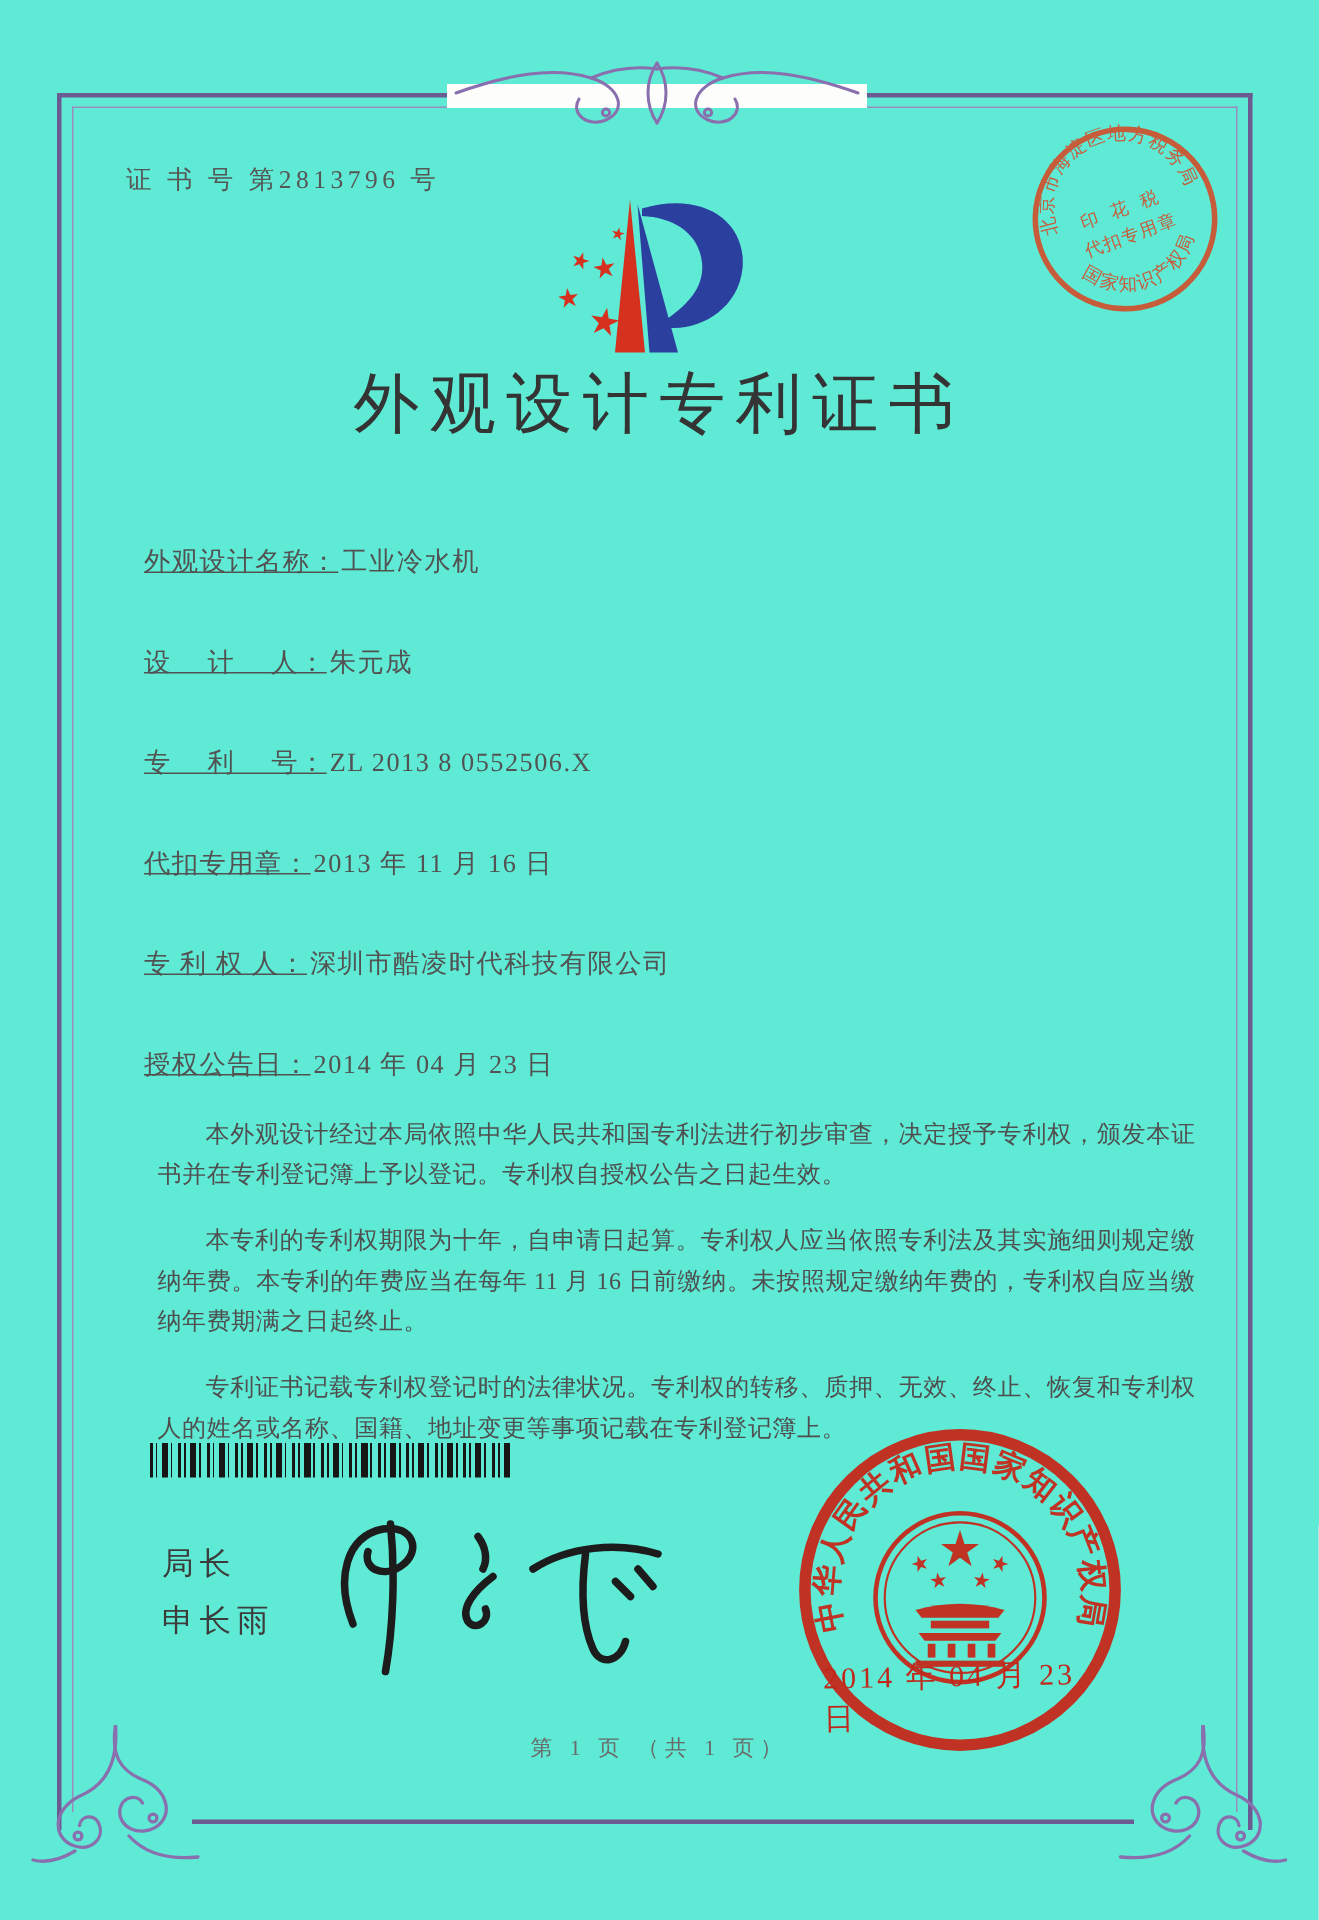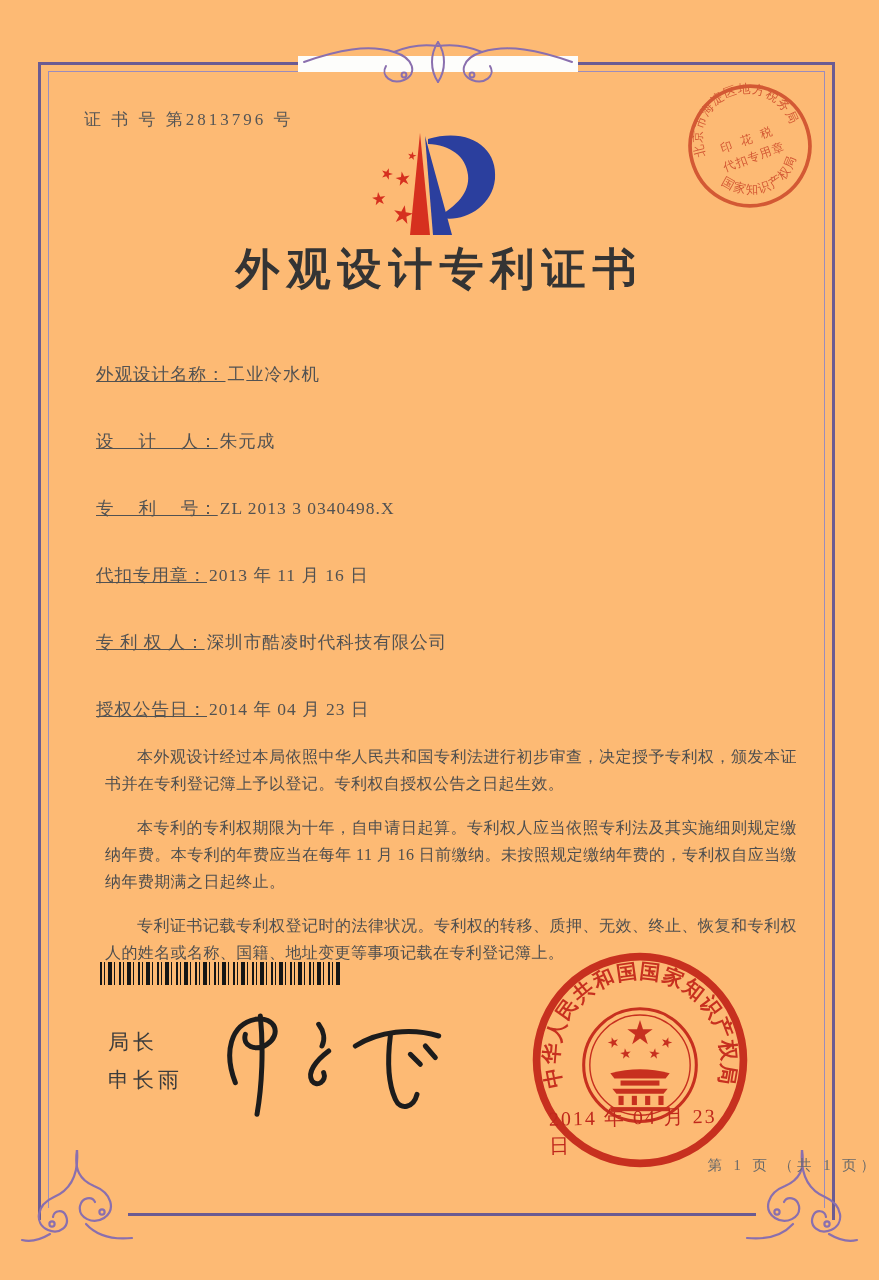--- a/index.html
+++ b/index.html
@@ -1,38 +1,38 @@
 <!DOCTYPE html>
 <html><head>
 <meta charset="utf-8">
 <style>
   html,body{margin:0;padding:0;background:#e9e9e9;}
   .page{
     position:relative;width:879px;height:1280px;margin:0 auto;
-    background:#fdba74;overflow:hidden;
+    background:#5eead4;overflow:hidden;
     font-family:"Liberation Serif","DejaVu Serif",serif;color:#4f4f4f;
   }
   
   .frame-outer{
     position:absolute;left:38px;top:62px;right:44px;bottom:60px;
     border-top:3px solid #6b5b92;border-left:3px solid #6b5b92;border-right:3px solid #6b5b92;
   }
   .frame-inner{
     position:absolute;left:48px;top:71px;right:54px;bottom:72px;
     border-top:1px solid #9b8cbc;border-left:1px solid #9b8cbc;border-right:1px solid #9b8cbc;
   }
   .bottom-line{position:absolute;left:128px;top:1213px;width:628px;height:3px;background:#6b5b92;}
   .ornament{position:absolute;pointer-events:none;}
   .ornament svg{display:block;}
   
   .cert-no{position:absolute;left:84px;top:108px;font-size:17px;letter-spacing:3px;color:#565656;}
   .logo{position:absolute;left:372px;top:127px;width:135px;height:114px;}
   .title{
     position:absolute;left:0;right:0;top:240px;text-align:center;
-    font-size:44px;font-weight:700;letter-spacing:7px;color:#343434;
+    font-size:44px;font-weight:400;letter-spacing:7px;color:#343434;
   }
   
   .fields{position:absolute;left:96px;top:362px;right:90px;}
   .field{position:absolute;left:0;font-size:17.5px;letter-spacing:1px;color:#525252;white-space:nowrap;}
   .field .lab{margin-right:2px;text-decoration:underline;}
   .f0{top:0;} .f1{top:67px;} .f2{top:134px;} .f3{top:201px;} .f4{top:268px;} .f5{top:335px;}
   
   .body-text{position:absolute;left:88px;top:726px;width:726px;font-size:16px;line-height:27px;color:#4f4f4f;letter-spacing:0.4px;}
   .body-text p{margin:17px;text-indent:2em;text-align:justify;}
   
@@ -54,21 +54,21 @@
     position:absolute;left:549px;top:1104px;width:190px;
     font-size:20px;letter-spacing:2px;color:#c0281c;transform:rotate(-1deg);
     font-family:"Liberation Serif","DejaVu Serif",serif;
   }
   .seal-arc{fill:#c5291b;font-size:20px;letter-spacing:1.5px;font-weight:bold;}
   .tax-arc-top{fill:#d0512f;font-size:12px;letter-spacing:1px;}
   .tax-arc-bot{fill:#d0512f;font-size:12px;letter-spacing:1px;}
   .tax-center1{fill:#d0512f;font-size:11.5px;letter-spacing:3px;}
   .tax-center2{fill:#d0512f;font-size:11.5px;letter-spacing:1px;}
   
-  .footer{position:absolute;left:0;right:0;top:1156px;text-align:right;font-size:14.5px;letter-spacing:4px;color:#6a6a6a;}
+  .footer{position:absolute;left:0;right:0;top:1156px;text-align:center;font-size:14.5px;letter-spacing:4px;color:#6a6a6a;}
 </style>
 </head>
 <body>
 
 <div class="page">
 
   <div class="frame-outer"></div>
   <div class="frame-inner"></div>
   <div class="bottom-line"></div>
 
@@ -140,21 +140,21 @@
   <div class="title">外观设计专利证书</div>
 
   <div class="fields">
     <div class="field f0">
       <span class="lab">外观设计名称：</span><span>工业冷水机</span>
     </div>
     <div class="field f1">
       <span class="lab">设　 计　 人：</span><span>朱元成</span>
     </div>
     <div class="field f2">
-      <span class="lab">专　 利　 号：</span><span>ZL 2013 3 0340498.X</span>
+      <span class="lab">专　 利　 号：</span><span>ZL 2013 8 0552506.X</span>
     </div>
     <div class="field f3">
       <span class="lab">代扣专用章：</span><span>2013 年 11 月 16 日</span>
     </div>
     <div class="field f4">
       <span class="lab">专 利 权 人：</span><span>深圳市酷凌时代科技有限公司</span>
     </div>
     <div class="field f5">
       <span class="lab">授权公告日：</span><span>2014 年 04 月 23 日</span>
     </div>

